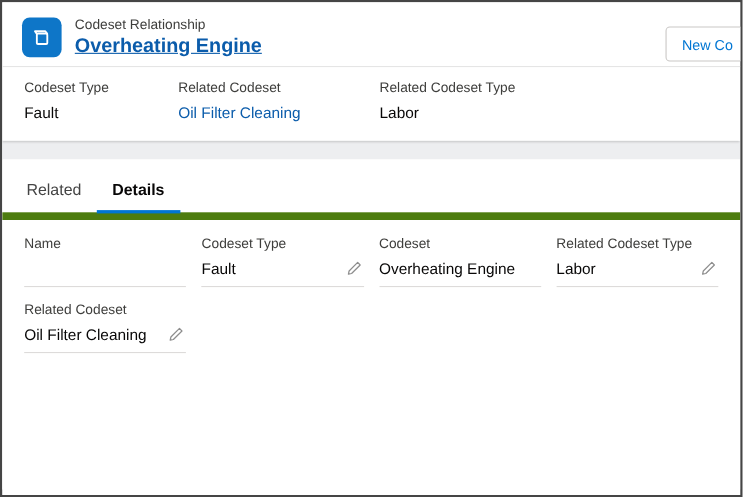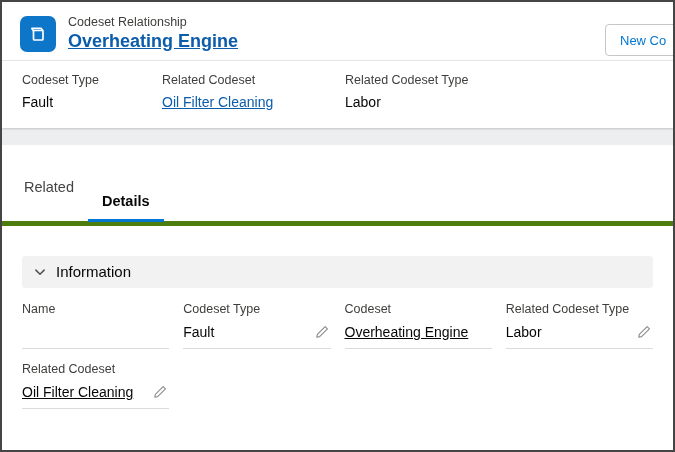--- a/index.html
+++ b/index.html
@@ -62,45 +62,43 @@
   
   .highlights {
     display: flex;
     padding: 12px 20px 18px 20px;
   }
   .hl-field { margin-right: 0; }
   .hl-field:nth-child(1) { width: 140px; }
   .hl-field:nth-child(2) { width: 183px; }
   .hl-label { font-size: 12.5px; color: #3e3e3c; margin-bottom: 7px; }
   .hl-value { font-size: 14px; color: #080707; }
-  .link { color: #0b5cab; text-decoration: underline; cursor: pointer; }
+  .link { color: #0b5cab; cursor: pointer; }
 
   
   .gap { height: 17px; background: #edeef0; }
 
   
   .details-card { background: #fff; min-height: 300px; }
 
   .tabs {
     display: flex;
     padding: 12px 0 0 8px;
-    border-bottom: 5px solid #4d7c0f;
-    align-items: center;
+    border-bottom: 7px solid #4d7c0f;
   }
   .tab {
     font-size: 14.5px;
     color: #444;
     padding: 8px 14px 12px 14px;
     cursor: pointer;
     position: relative;
   }
   .tab.active {
     font-weight: bold;
     color: #080707;
-    margin-top: 28px;
   }
   .tab.active::after {
     content: "";
     position: absolute;
     left: 0; right: 0; bottom: -1px;
     height: 3px;
     background: #0176d3;
   }
 
   .section-header {
@@ -170,28 +168,20 @@
 
   <div class="gap"></div>
 
   <div class="details-card">
 
     <div class="tabs">
       <div class="tab">Related</div>
       <div class="tab active">Details</div>
     </div>
 
-    <div class="section-header">
-      <span class="section-chevron">
-        <svg width="12" height="12" viewBox="0 0 16 16">
-          <path d="M2.5 5.5 L8 11 L13.5 5.5" fill="none" stroke="#514f4d" stroke-width="2" stroke-linecap="round" stroke-linejoin="round"></path>
-        </svg>
-      </span>
-      <span class="section-title">Information</span>
-    </div>
 
     <div class="field-grid">
 
       <div class="field">
         <div class="field-label">Name</div>
       </div>
 
       <div class="field">
         <div class="field-label">Codeset Type</div>
         <div class="field-value-row">

